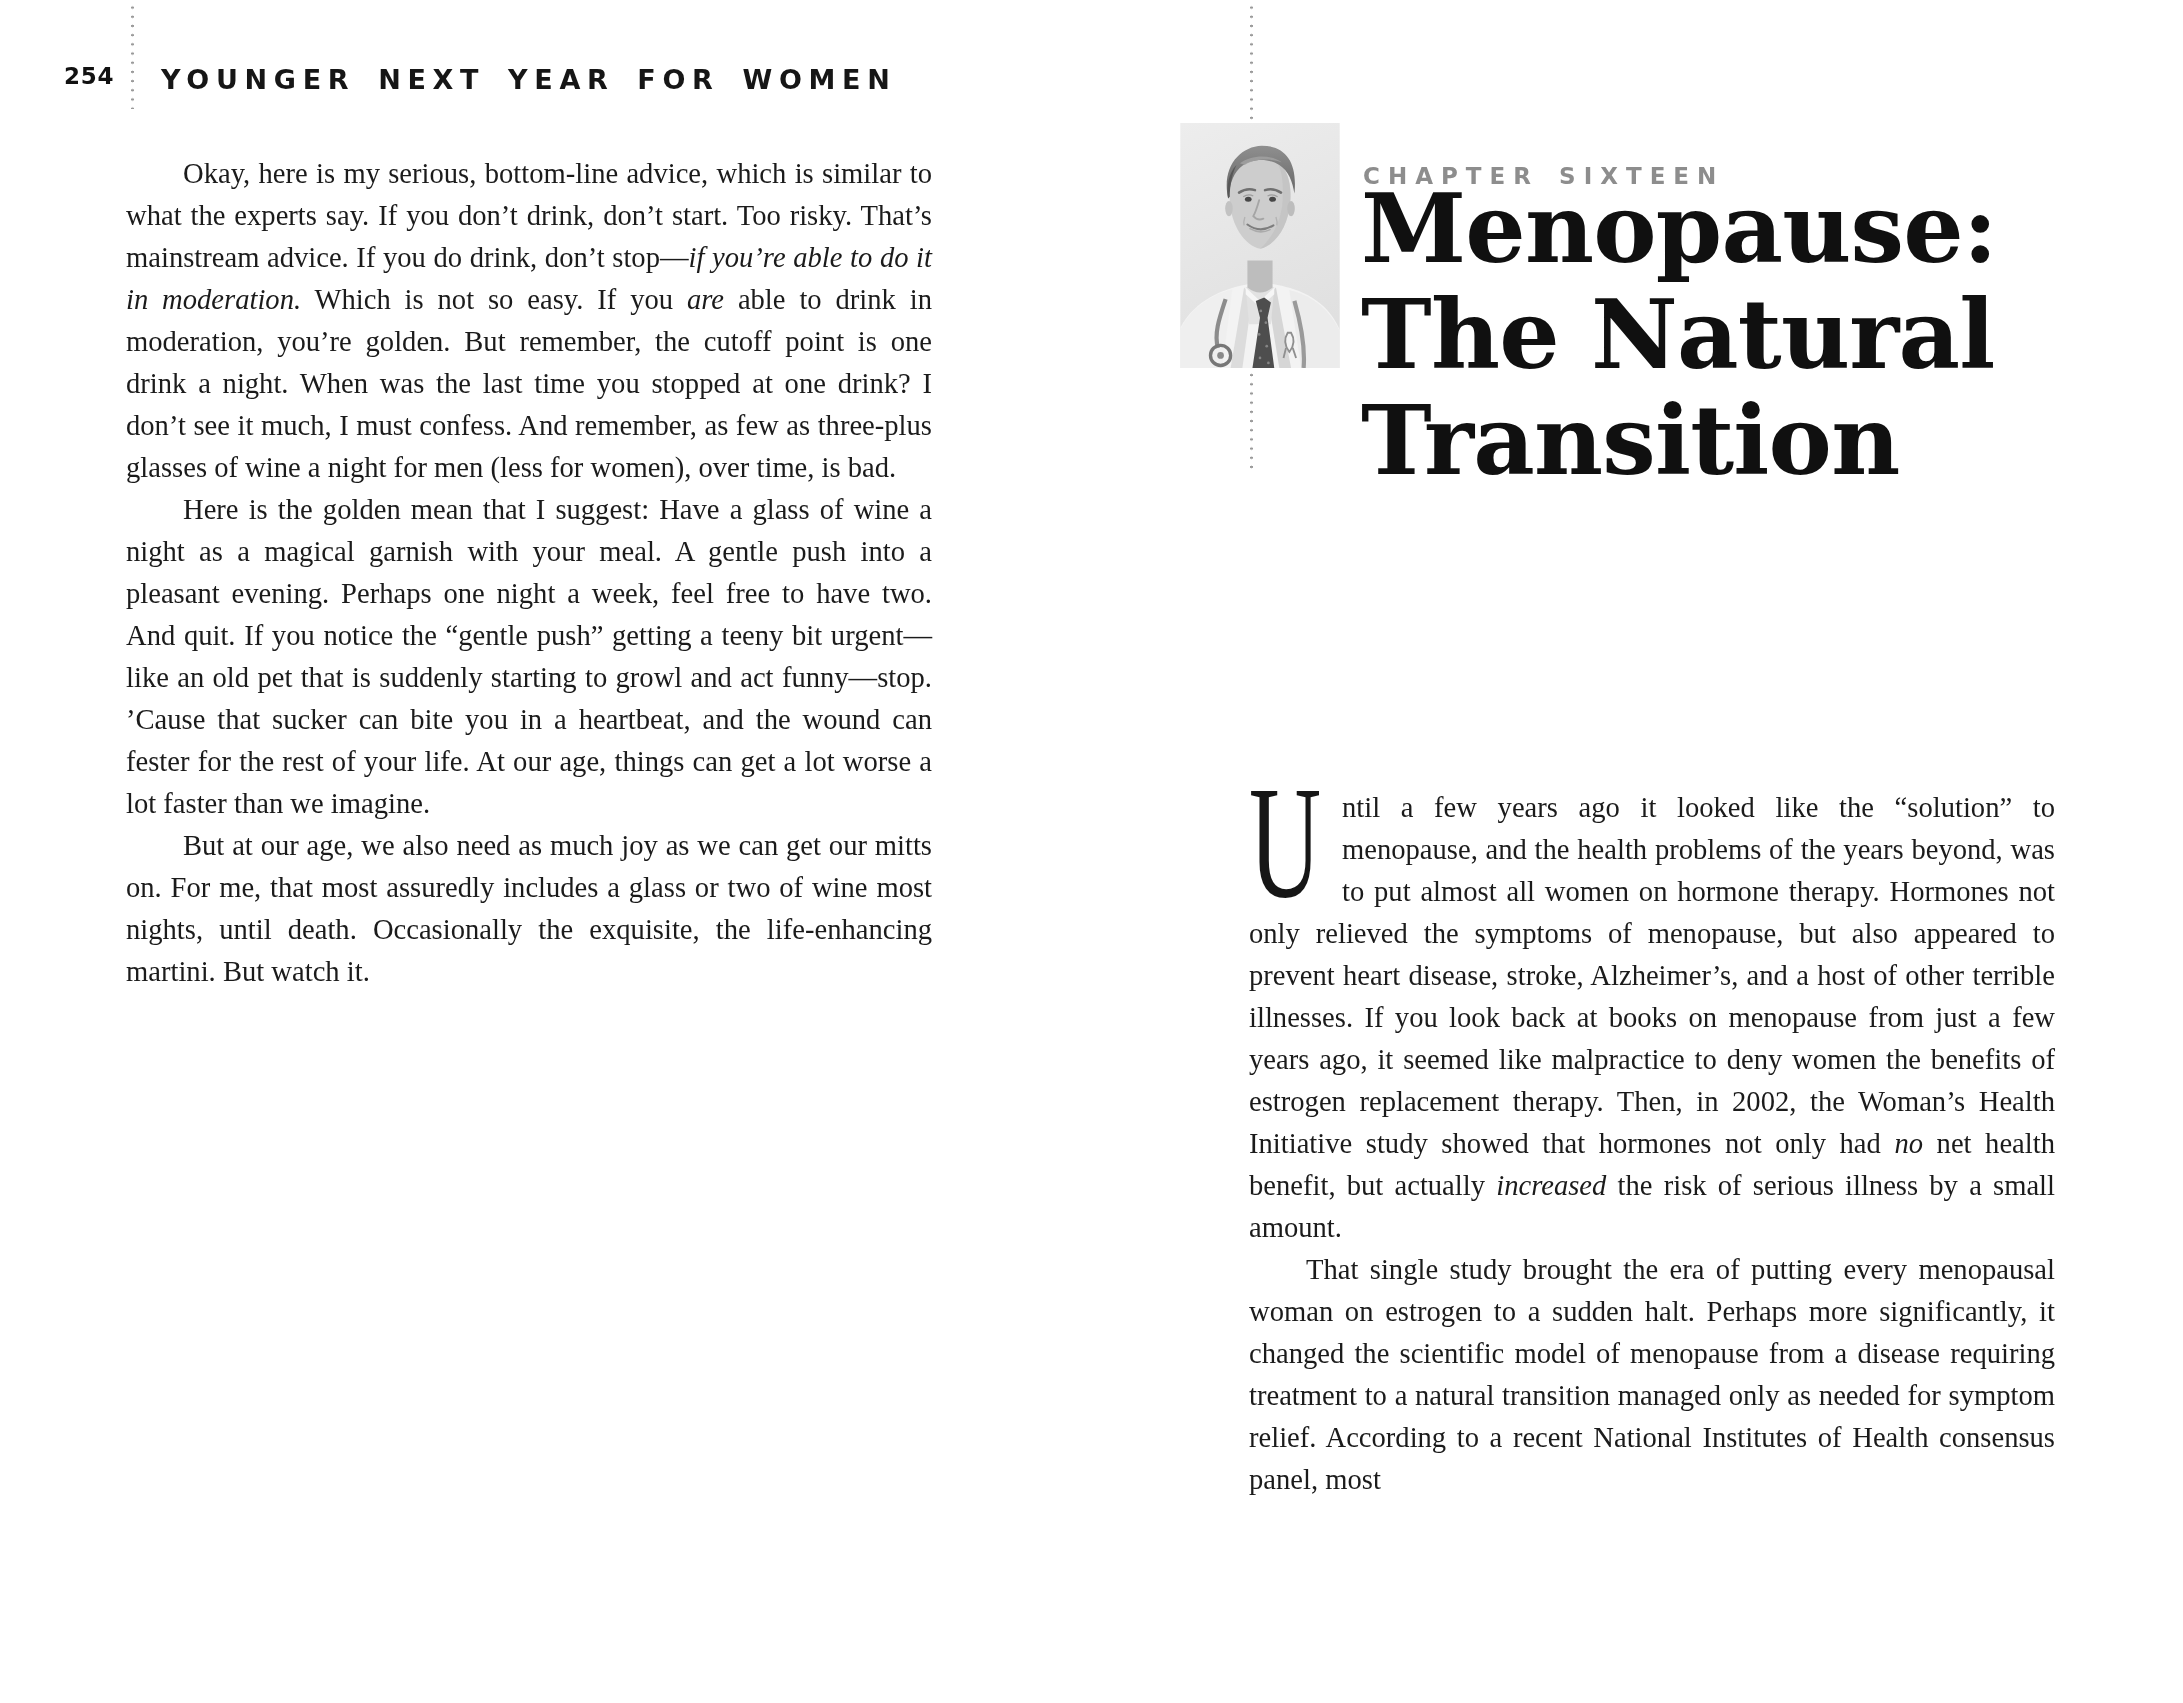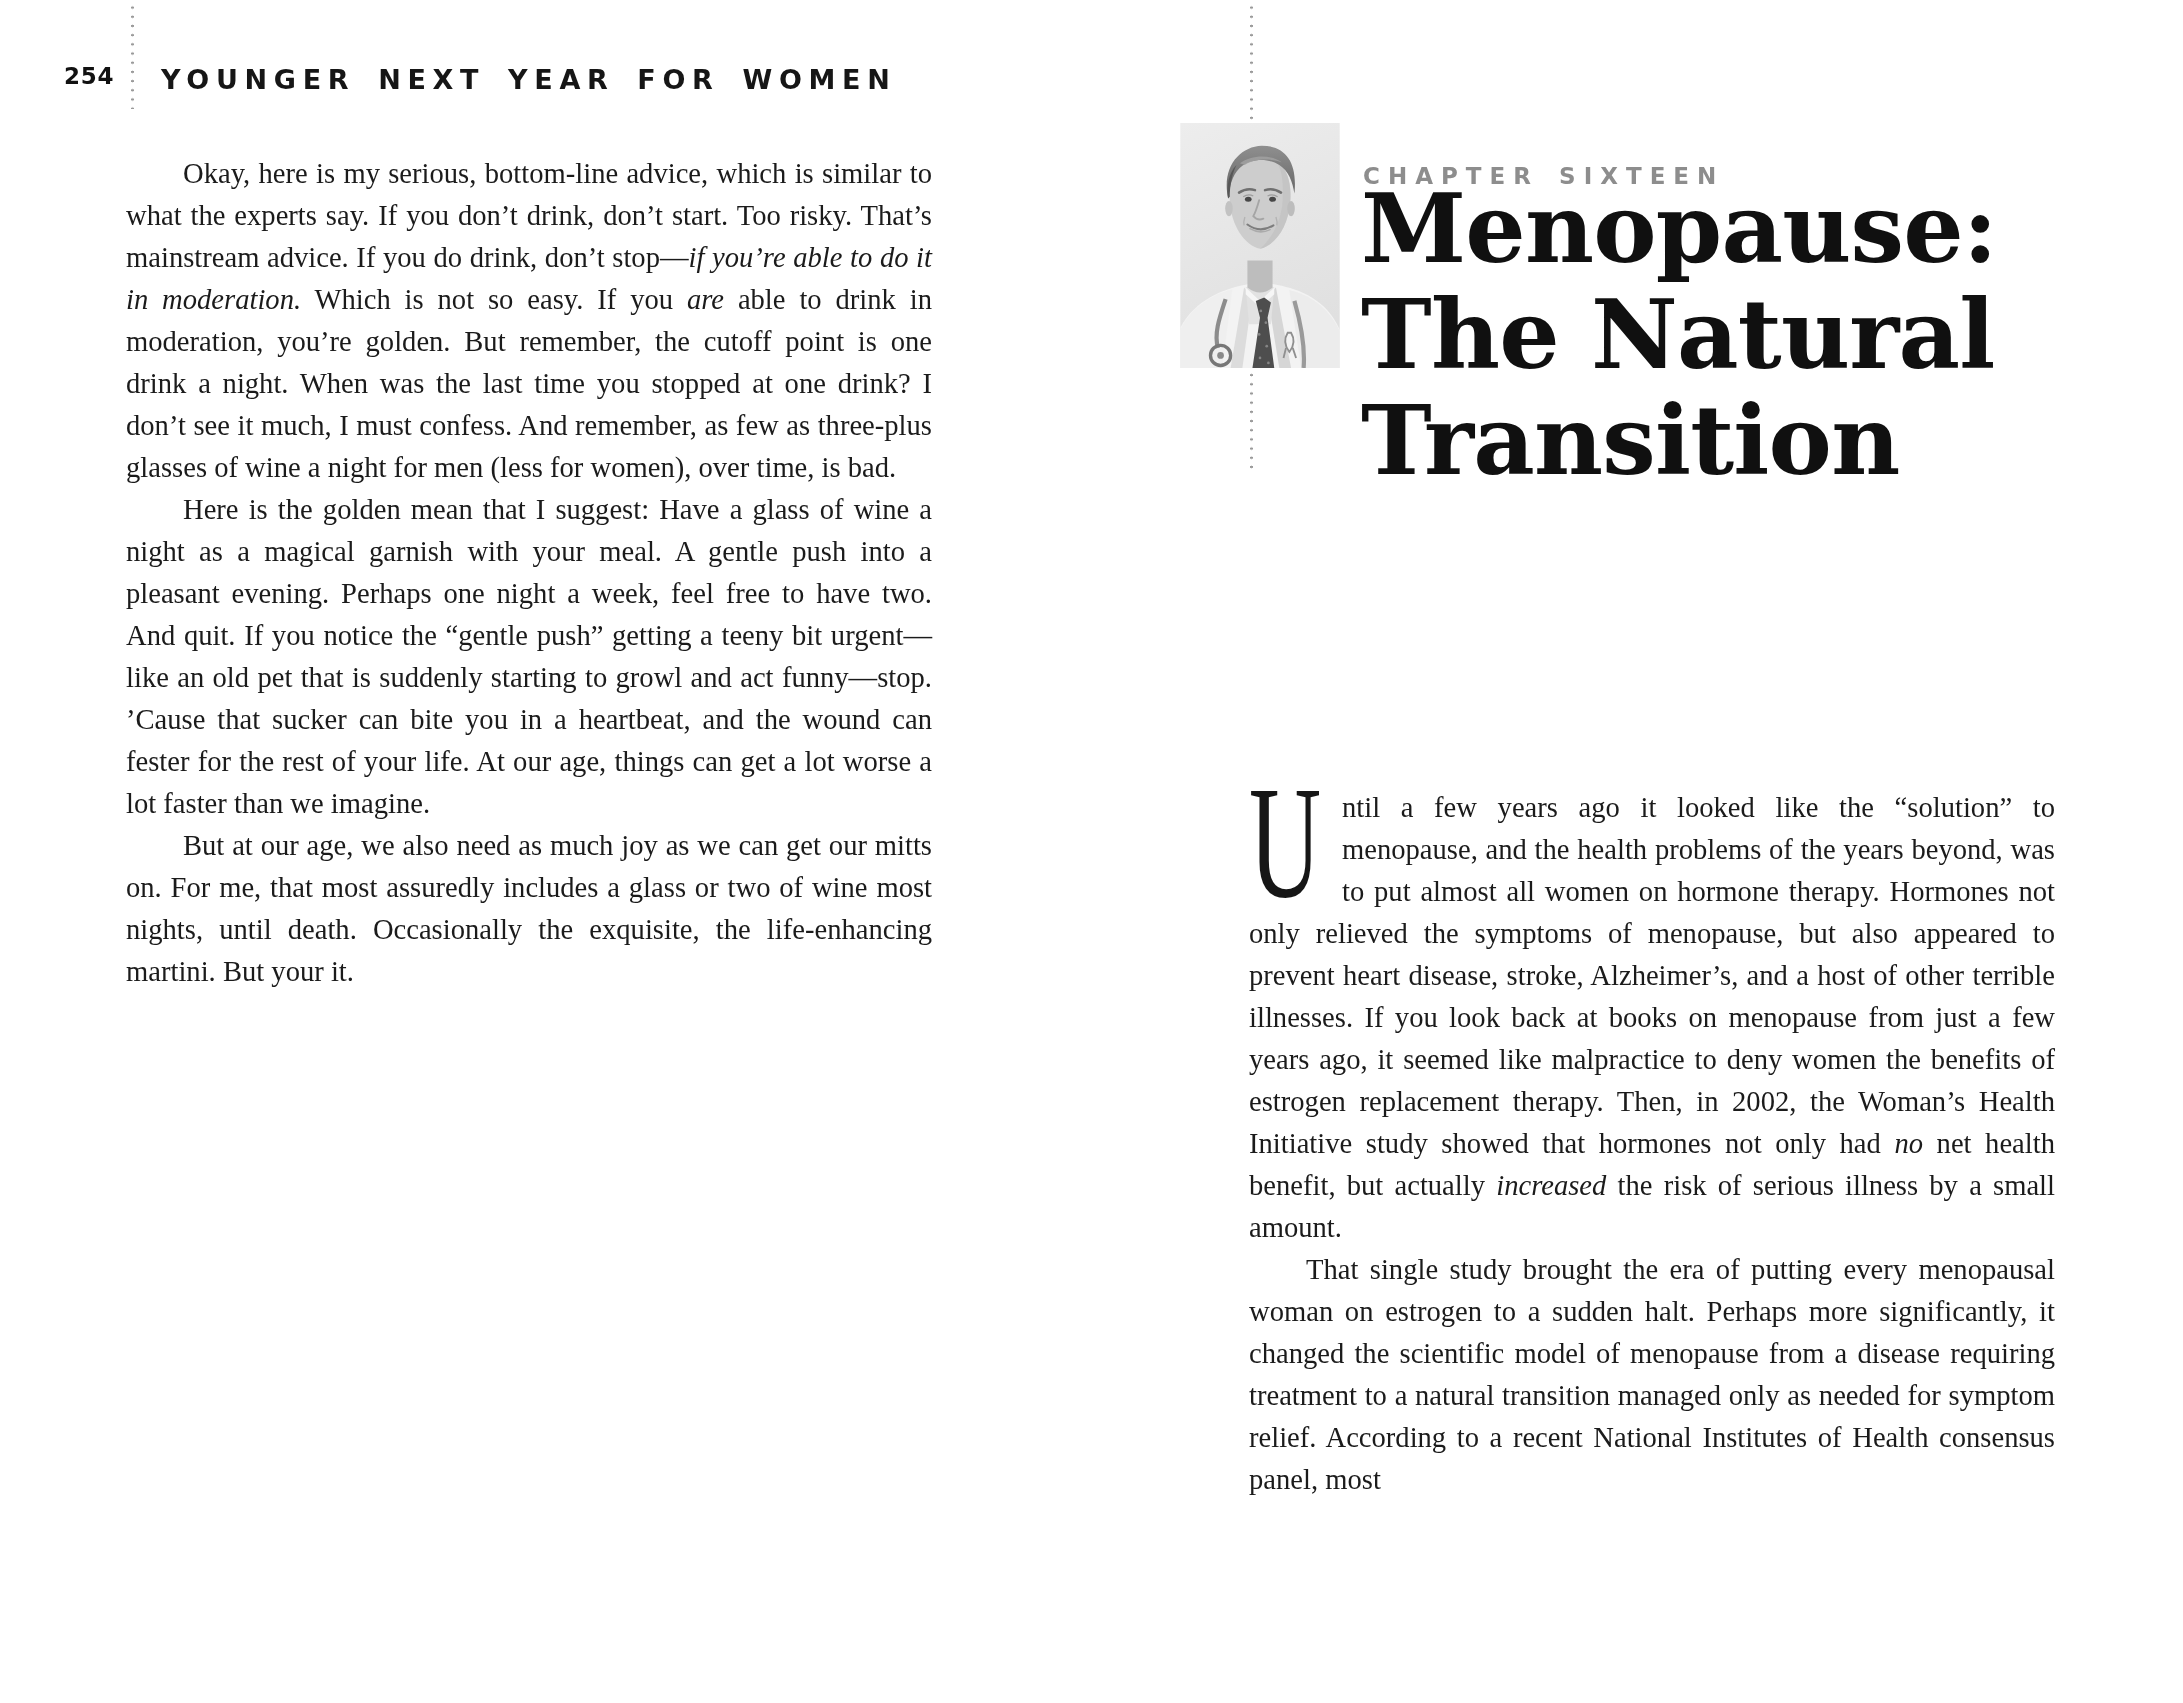--- a/index.html
+++ b/index.html
@@ -80,21 +80,21 @@
 
 <div id="spread">
 
   <div class="page-num">254</div>
   <div class="dotted-rule" id="dots-left"></div>
   <div class="running-header">YOUNGER NEXT YEAR FOR WOMEN</div>
 
   <div class="body-col" id="left-body">
     <p><span>Okay, here is my serious, bottom-line advice, which is similar to what the experts say. If you don’t drink, don’t start. Too risky. That’s mainstream advice. If you do drink, don’t stop—</span><em>if you’re able to do it in moderation.</em><span> Which is not so easy. If you </span><em>are</em><span> able to drink in moderation, you’re golden. But remember, the cutoff point is one drink a night. When was the last time you stopped at one drink? I don’t see it much, I must confess. And remember, as few as three-plus glasses of wine a night for men (less for women), over time, is bad.</span></p>
     <p><span>Here is the golden mean that I suggest: Have a glass of wine a night as a magical garnish with your meal. A gentle push into a pleasant evening. Perhaps one night a week, feel free to have two. And quit. If you notice the “gentle push” getting a teeny bit urgent—like an old pet that is suddenly starting to growl and act funny—stop. ’Cause that sucker can bite you in a heartbeat, and the wound can fester for the rest of your life. At our age, things can get a lot worse a lot faster than we imagine.</span></p>
-    <p><span>But at our age, we also need as much joy as we can get our mitts on. For me, that most assuredly includes a glass or two of wine most nights, until death. Occasionally the exquisite, the life-enhancing martini. But your it.</span></p>
+    <p><span>But at our age, we also need as much joy as we can get our mitts on. For me, that most assuredly includes a glass or two of wine most nights, until death. Occasionally the exquisite, the life-enhancing martini. But watch it.</span></p>
   </div>
 
   <div class="dotted-rule" id="dots-right"></div>
 
   <div class="photo">
     <svg width="160" height="245" viewBox="0 0 190 292" xmlns="http://www.w3.org/2000/svg">
       <defs>
         <linearGradient id="pbg" x1="0" y1="0" x2="0.3" y2="1">
           <stop offset="0" stop-color="#ededed"></stop>
           <stop offset="1" stop-color="#e0e0e0"></stop>

